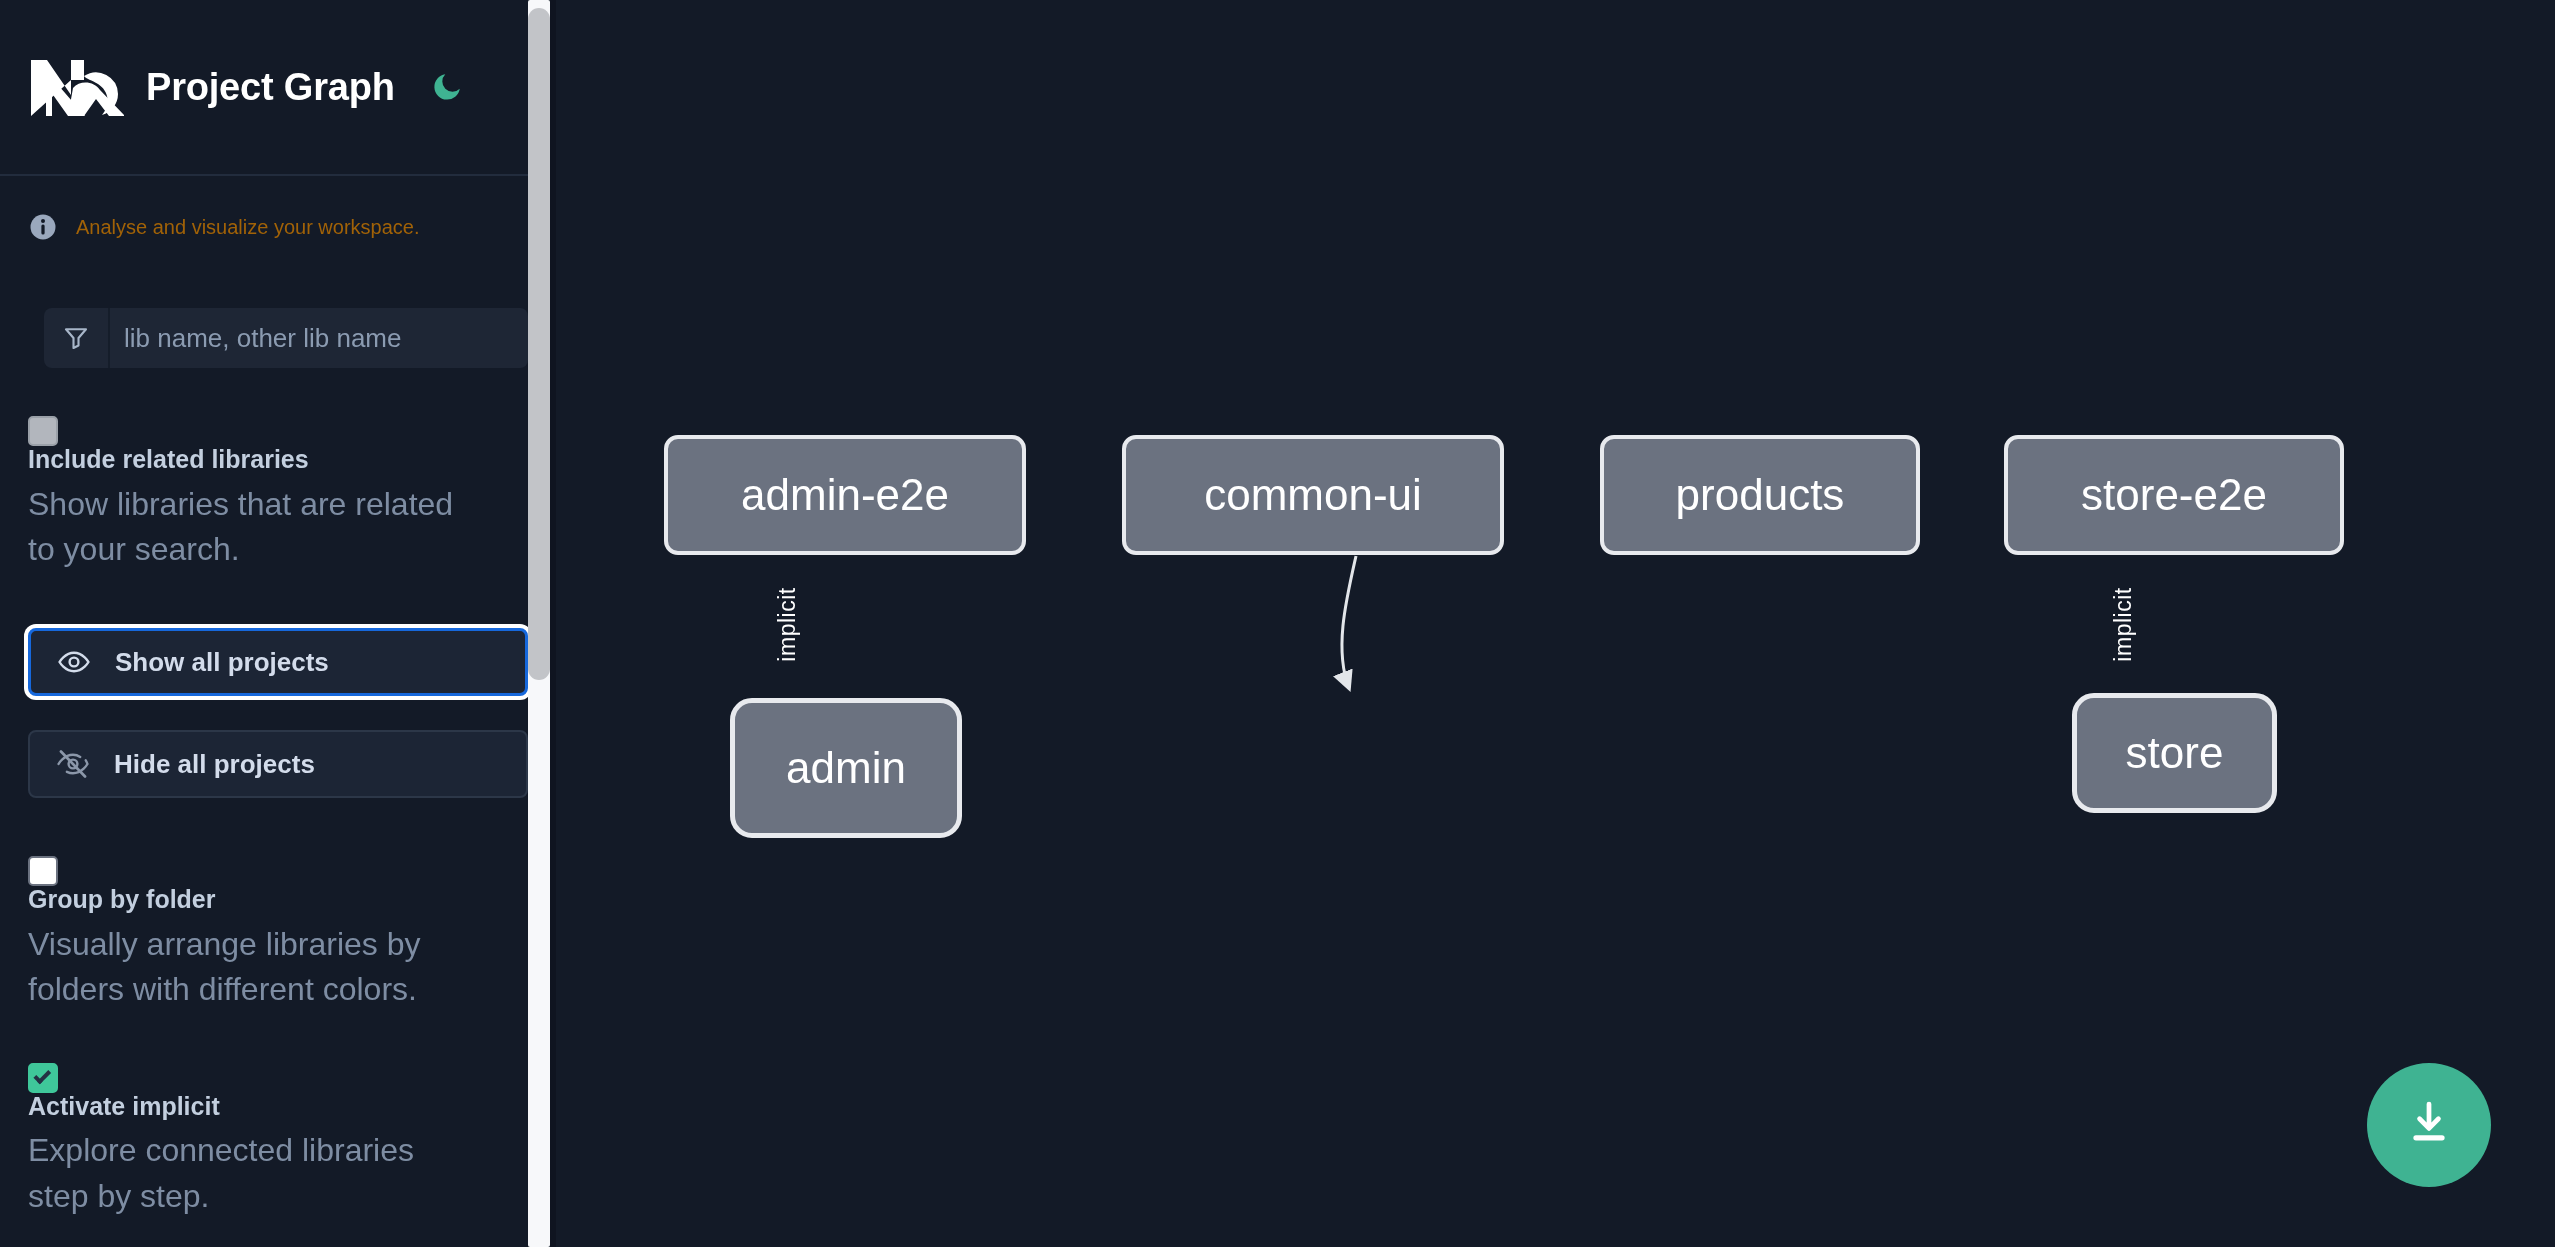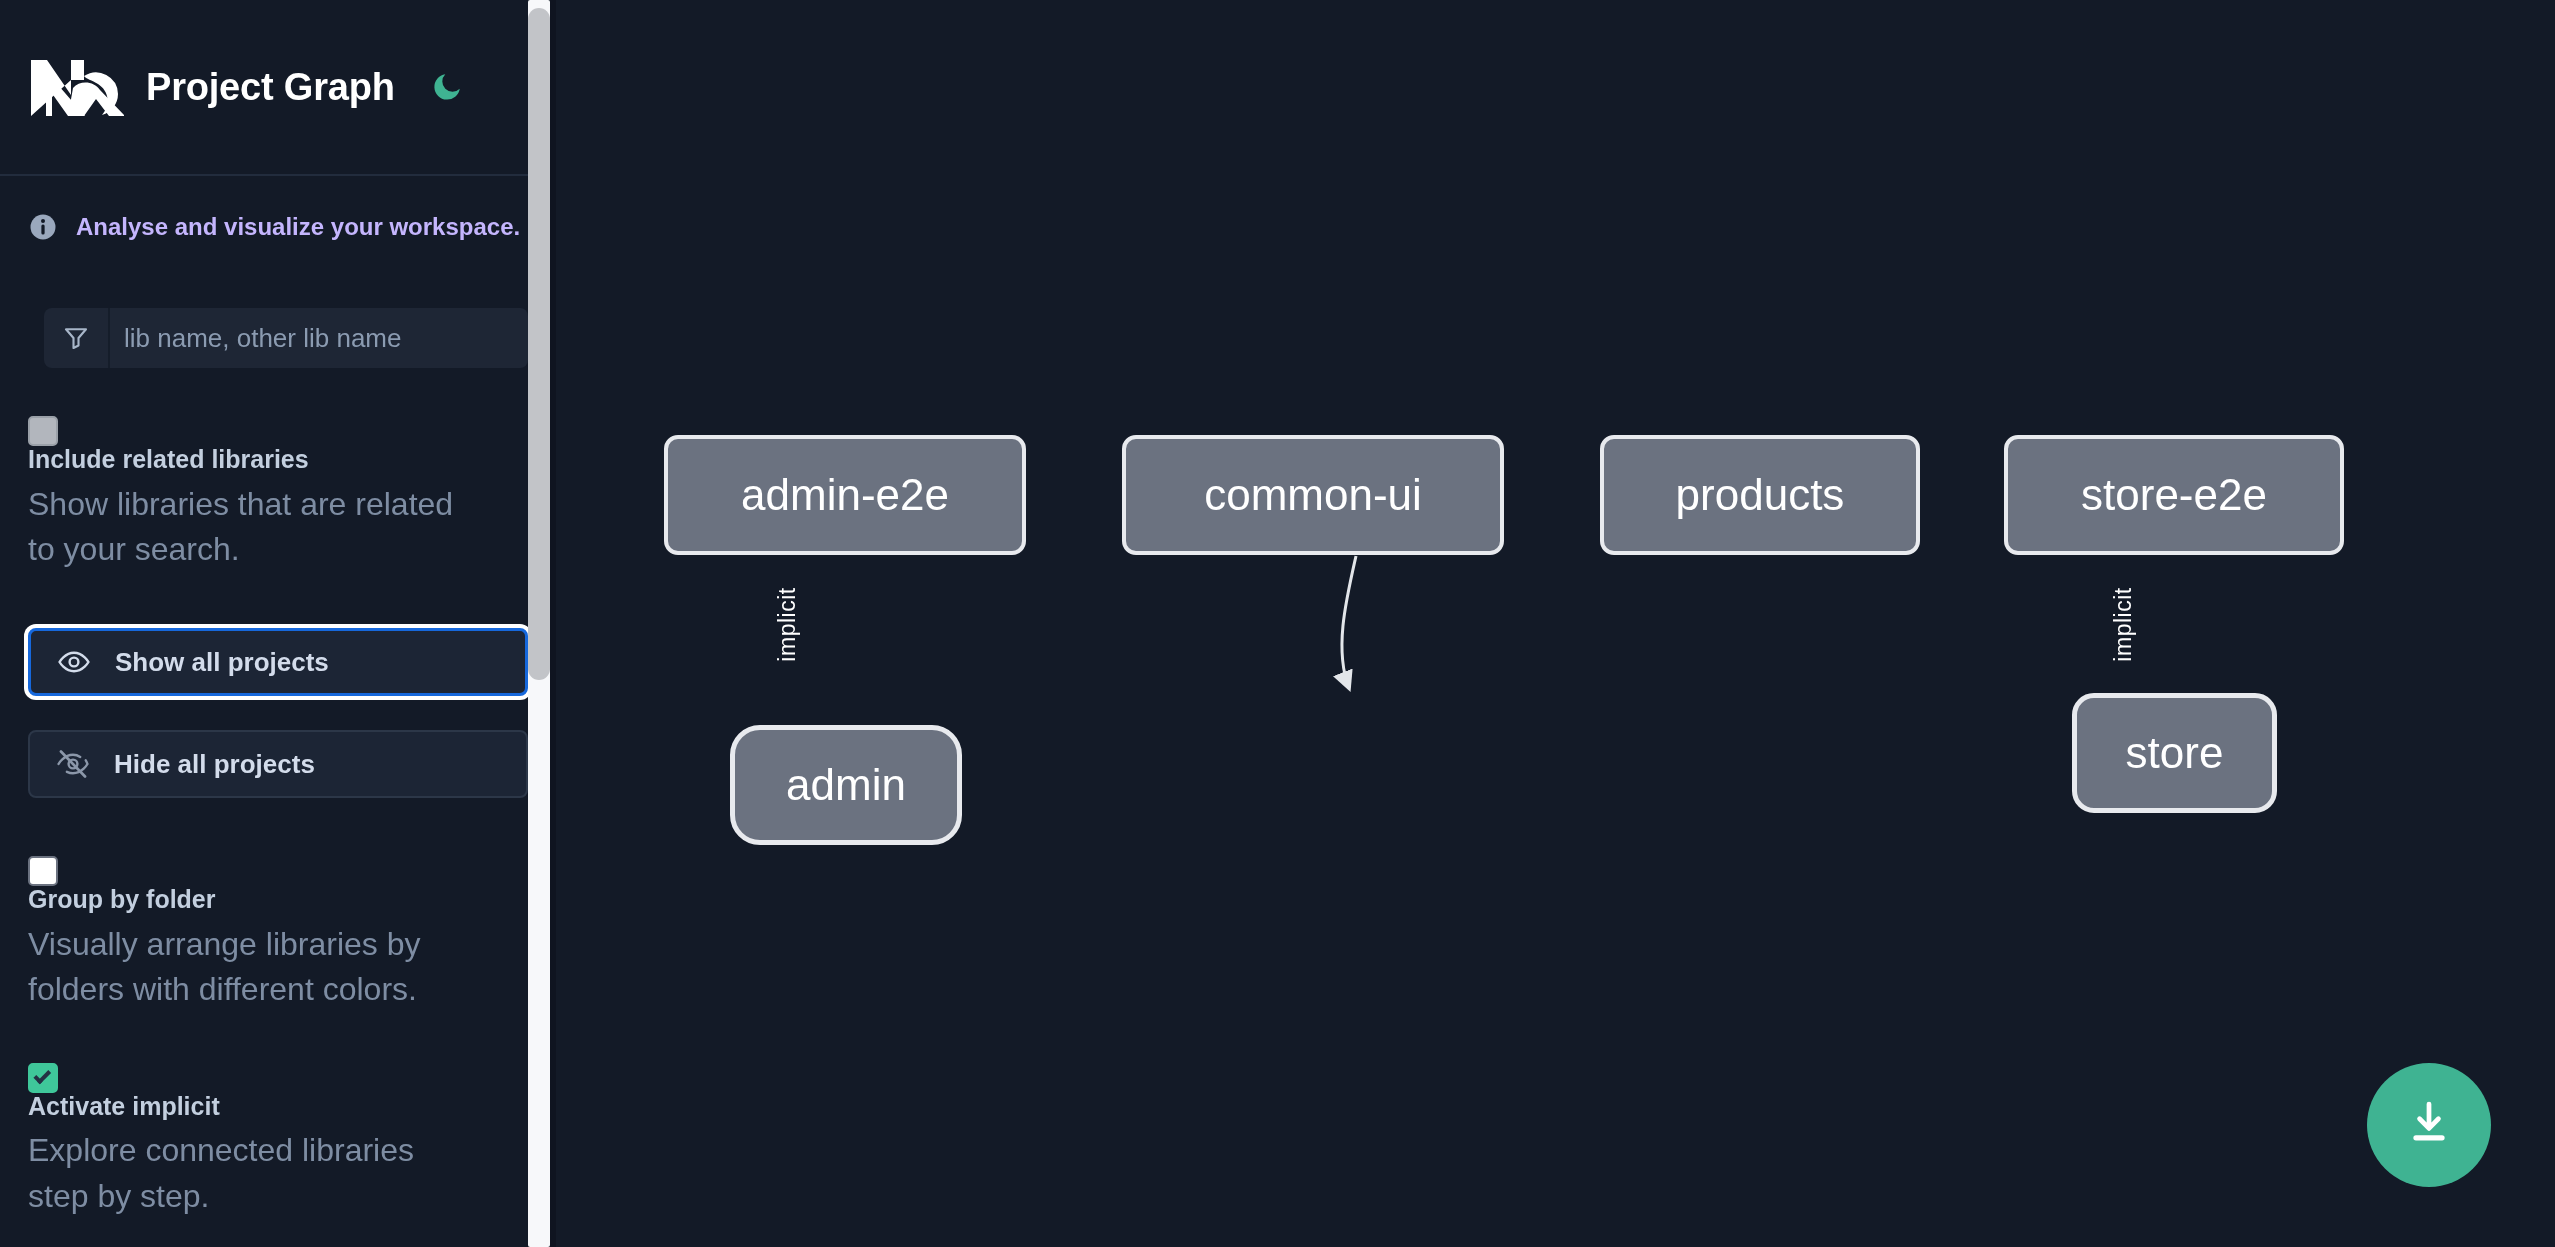--- a/index.html
+++ b/index.html
@@ -74,24 +74,23 @@
     display: flex;
     align-items: center;
     padding: 36px 28px 0 28px;
   }
   .info-icon {
     width: 30px; height: 30px;
     flex: 0 0 30px;
     margin-right: 18px;
   }
   .info-text {
-    font-size: 24px;
-    color: #c4b5fd;
+    font-size: 20px;
+    color: #a16207;
     white-space: nowrap;
-    font-weight: bold;
   }
 
   
   .search-wrap {
     margin: 66px 28px 0 44px;
     display: flex;
     align-items: stretch;
     height: 60px;
     background: #1e2635;
     border-radius: 8px;
@@ -424,21 +423,21 @@
         </div>
         <div class="node app" style="left: 566px; top: 435px; width: 382px; height: 120px;">
           <span class="node-label">common-ui</span>
         </div>
         <div class="node app" style="left: 1044px; top: 435px; width: 320px; height: 120px;">
           <span class="node-label">products</span>
         </div>
         <div class="node app" style="left: 1448px; top: 435px; width: 340px; height: 120px;">
           <span class="node-label">store-e2e</span>
         </div>
-        <div class="node lib" style="left: 174px; top: 725px; width: 232px; height: 120px; border-radius: 30px;">
+        <div class="node lib" style="left: 174px; top: 698px; width: 232px; height: 140px;">
           <span class="node-label">admin</span>
         </div>
         <div class="node lib" style="left: 1516px; top: 693px; width: 205px; height: 120px;">
           <span class="node-label">store</span>
         </div>
       </div>
     <div id="edge-labels-layer">
         <div class="edge-label" style="left: 194px; top: 611px;">implicit</div>
         <div class="edge-label" style="left: 1530px; top: 611px;">implicit</div>
       </div>

